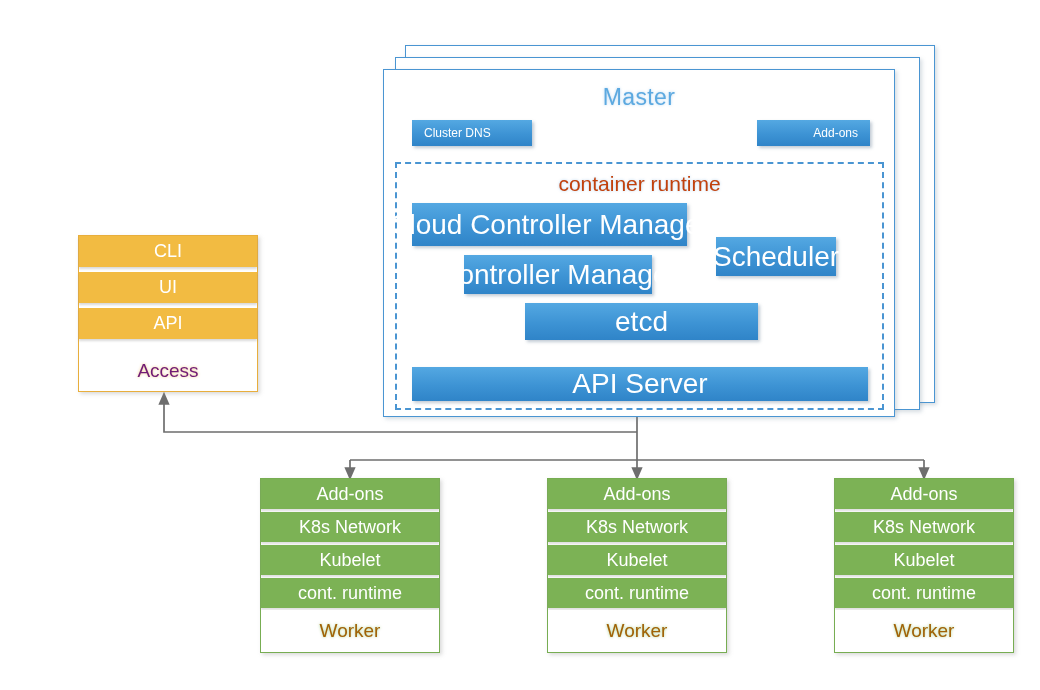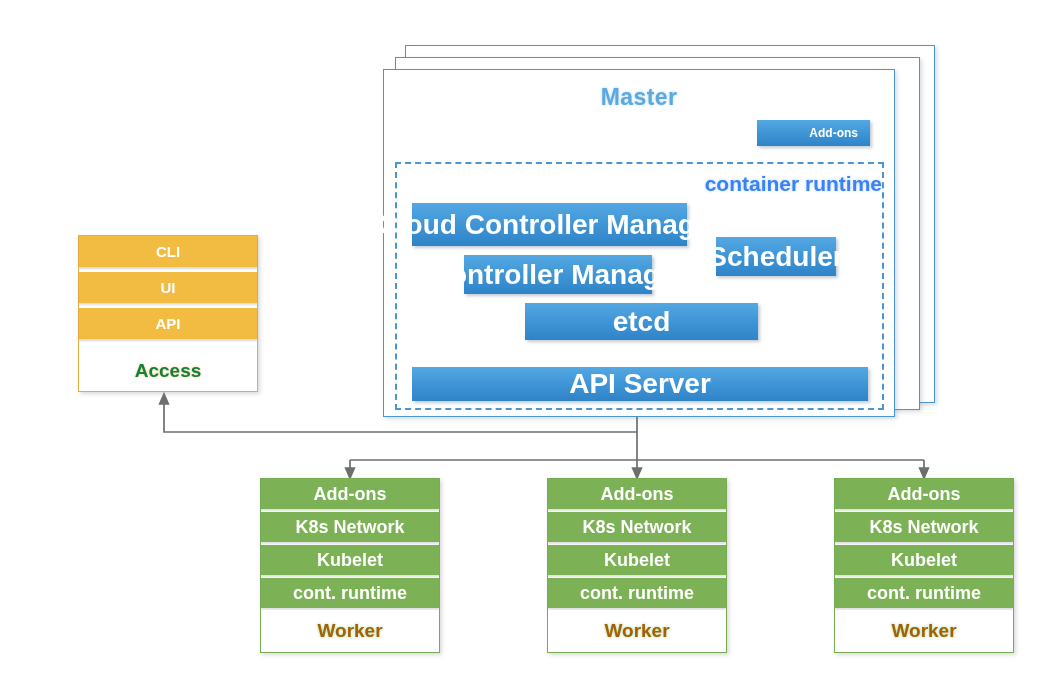--- a/index.html
+++ b/index.html
@@ -14,21 +14,21 @@
   }
   #canvas {
     position: relative;
     width: 1040px;
     height: 690px;
     overflow: hidden;
     background: #ffffff;
   }
 
   
-  .abs { position: absolute; box-sizing: border-box; font-weight: bold; }
+  .abs { position: absolute; box-sizing: border-box; }
 
   
   .master-card {
     background: #ffffff;
     border: 1px solid #4a95d2;
     box-shadow: 2px 2px 4px rgba(120,140,160,0.30);
   }
   .master-card.back2 { left: 405px; top: 45px;  width: 530px; height: 358px; }
   .master-card.back1 { left: 395px; top: 57px;  width: 525px; height: 353px; }
   .master-card.front { left: 383px; top: 69px;  width: 512px; height: 348px; }
@@ -45,23 +45,23 @@
 
   
   .dashed-box {
     left: 395px; top: 162px; width: 489px; height: 248px;
     border: 2px dashed #4a95d2;
     background: transparent;
   }
   .dashed-title {
     position: absolute;
     left: 0; right: 0; top: 8px;
-    text-align: right;
+    text-align: center;
     font-size: 21px;
-    color: #3b82f6;
+    color: #c2410c;
     text-shadow: 0 0 3px rgba(160,200,235,.8);
   }
 
   
   .bluebox {
     background: linear-gradient(to bottom, #54a8e2 0%, #3d93d4 55%, #2f84c8 100%);
     color: #ffffff;
     display: flex;
     align-items: center;
     justify-content: center;
@@ -89,29 +89,29 @@
   }
   .orange-row {
     position: absolute;
     left: 0; right: 0;
     height: 31px;
     background: #f2bb42;
     color: #ffffff;
     display: flex;
     align-items: center;
     justify-content: center;
-    font-size: 15px;
+    font-size: 18px;
     box-shadow: 0 2px 2px rgba(150,150,150,.35);
   }
   .orange-foot {
     position: absolute;
     left: 0; right: 0; bottom: 0;
     height: 40px;
     background: #ffffff;
-    color: #15803d;
+    color: #701a75;
     display: flex;
     align-items: center;
     justify-content: center;
     font-size: 19px;
     text-shadow: 0 0 3px rgba(240,190,110,.85);
   }
 
   
   .worker-wrap {
     top: 478px; width: 180px; height: 175px;
@@ -177,20 +177,23 @@
     </g>
   </svg>
 
   <div class="abs master-card back2"></div>
   <div class="abs master-card back1"></div>
 
   <div class="abs master-card front">
     <div class="master-title">Master</div>
   </div>
 
+  <div class="abs bluebox small" style="left:412px; top:120px; width:120px; height:26px;">
+    <span>Cluster DNS</span>
+  </div>
   <div class="abs bluebox small right" style="left:757px; top:120px; width:113px; height:26px;">
     <span>Add-ons</span>
   </div>
 
   <div class="abs dashed-box">
     <div class="dashed-title">container runtime</div>
   </div>
 
   <div class="abs bluebox" style="left:412px; top:203px; width:275px; height:43px;">
     <span>Cloud Controller Manager</span>

